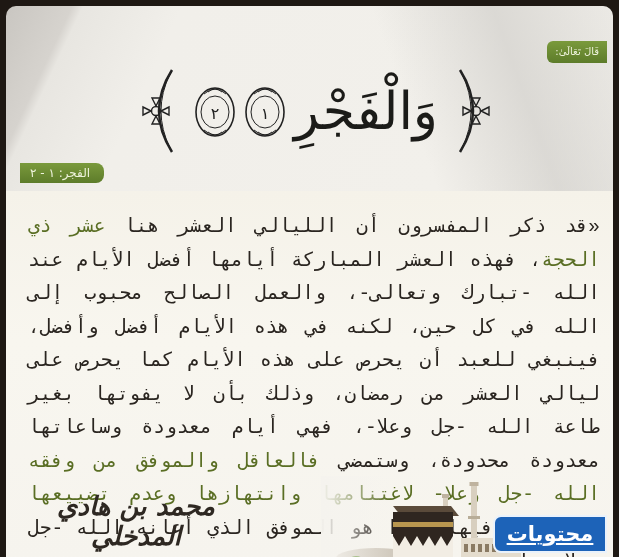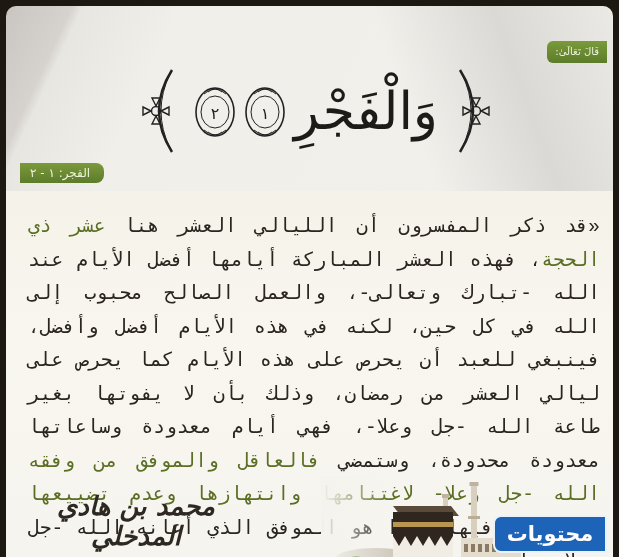--- a/index.html
+++ b/index.html
@@ -48,21 +48,21 @@
   .signature { position:absolute; z-index:3; left:20px; top:483px; width:220px; text-align:center; direction:rtl; }
   .sig-title { font-family:"DejaVu Serif", serif; font-style:italic; font-size:13px; color:#3a342d; }
   .sig-name { font-family:"DejaVu Serif", serif; font-style:italic; font-weight:bold; font-size:26px; color:#2e2822; letter-spacing:-1px; margin-top:2px; }
 
   .kaaba-scene { position:absolute; z-index:3; left:315px; top:470px; width:200px; height:87px; }
 
   .watermark {
     position:absolute; z-index:4; right:6px; bottom:4px; width:110px; height:34px;
     background:#1d63b8; border:2px solid #eaf2fb; border-radius:8px 0 0 8px;
     color:#fff; font-family:"DejaVu Sans", sans-serif; font-weight:bold; font-size:21px;
-    display:flex; align-items:center; justify-content:center; direction:rtl;
+    display:flex; align-items:center; justify-content:center; direction:rtl;text-decoration:underline;
   }
 </style>
 </head>
 <body>
 
 <div class="frame"></div>
 
 <div class="card">
 
   <div class="tab tab-qala">

